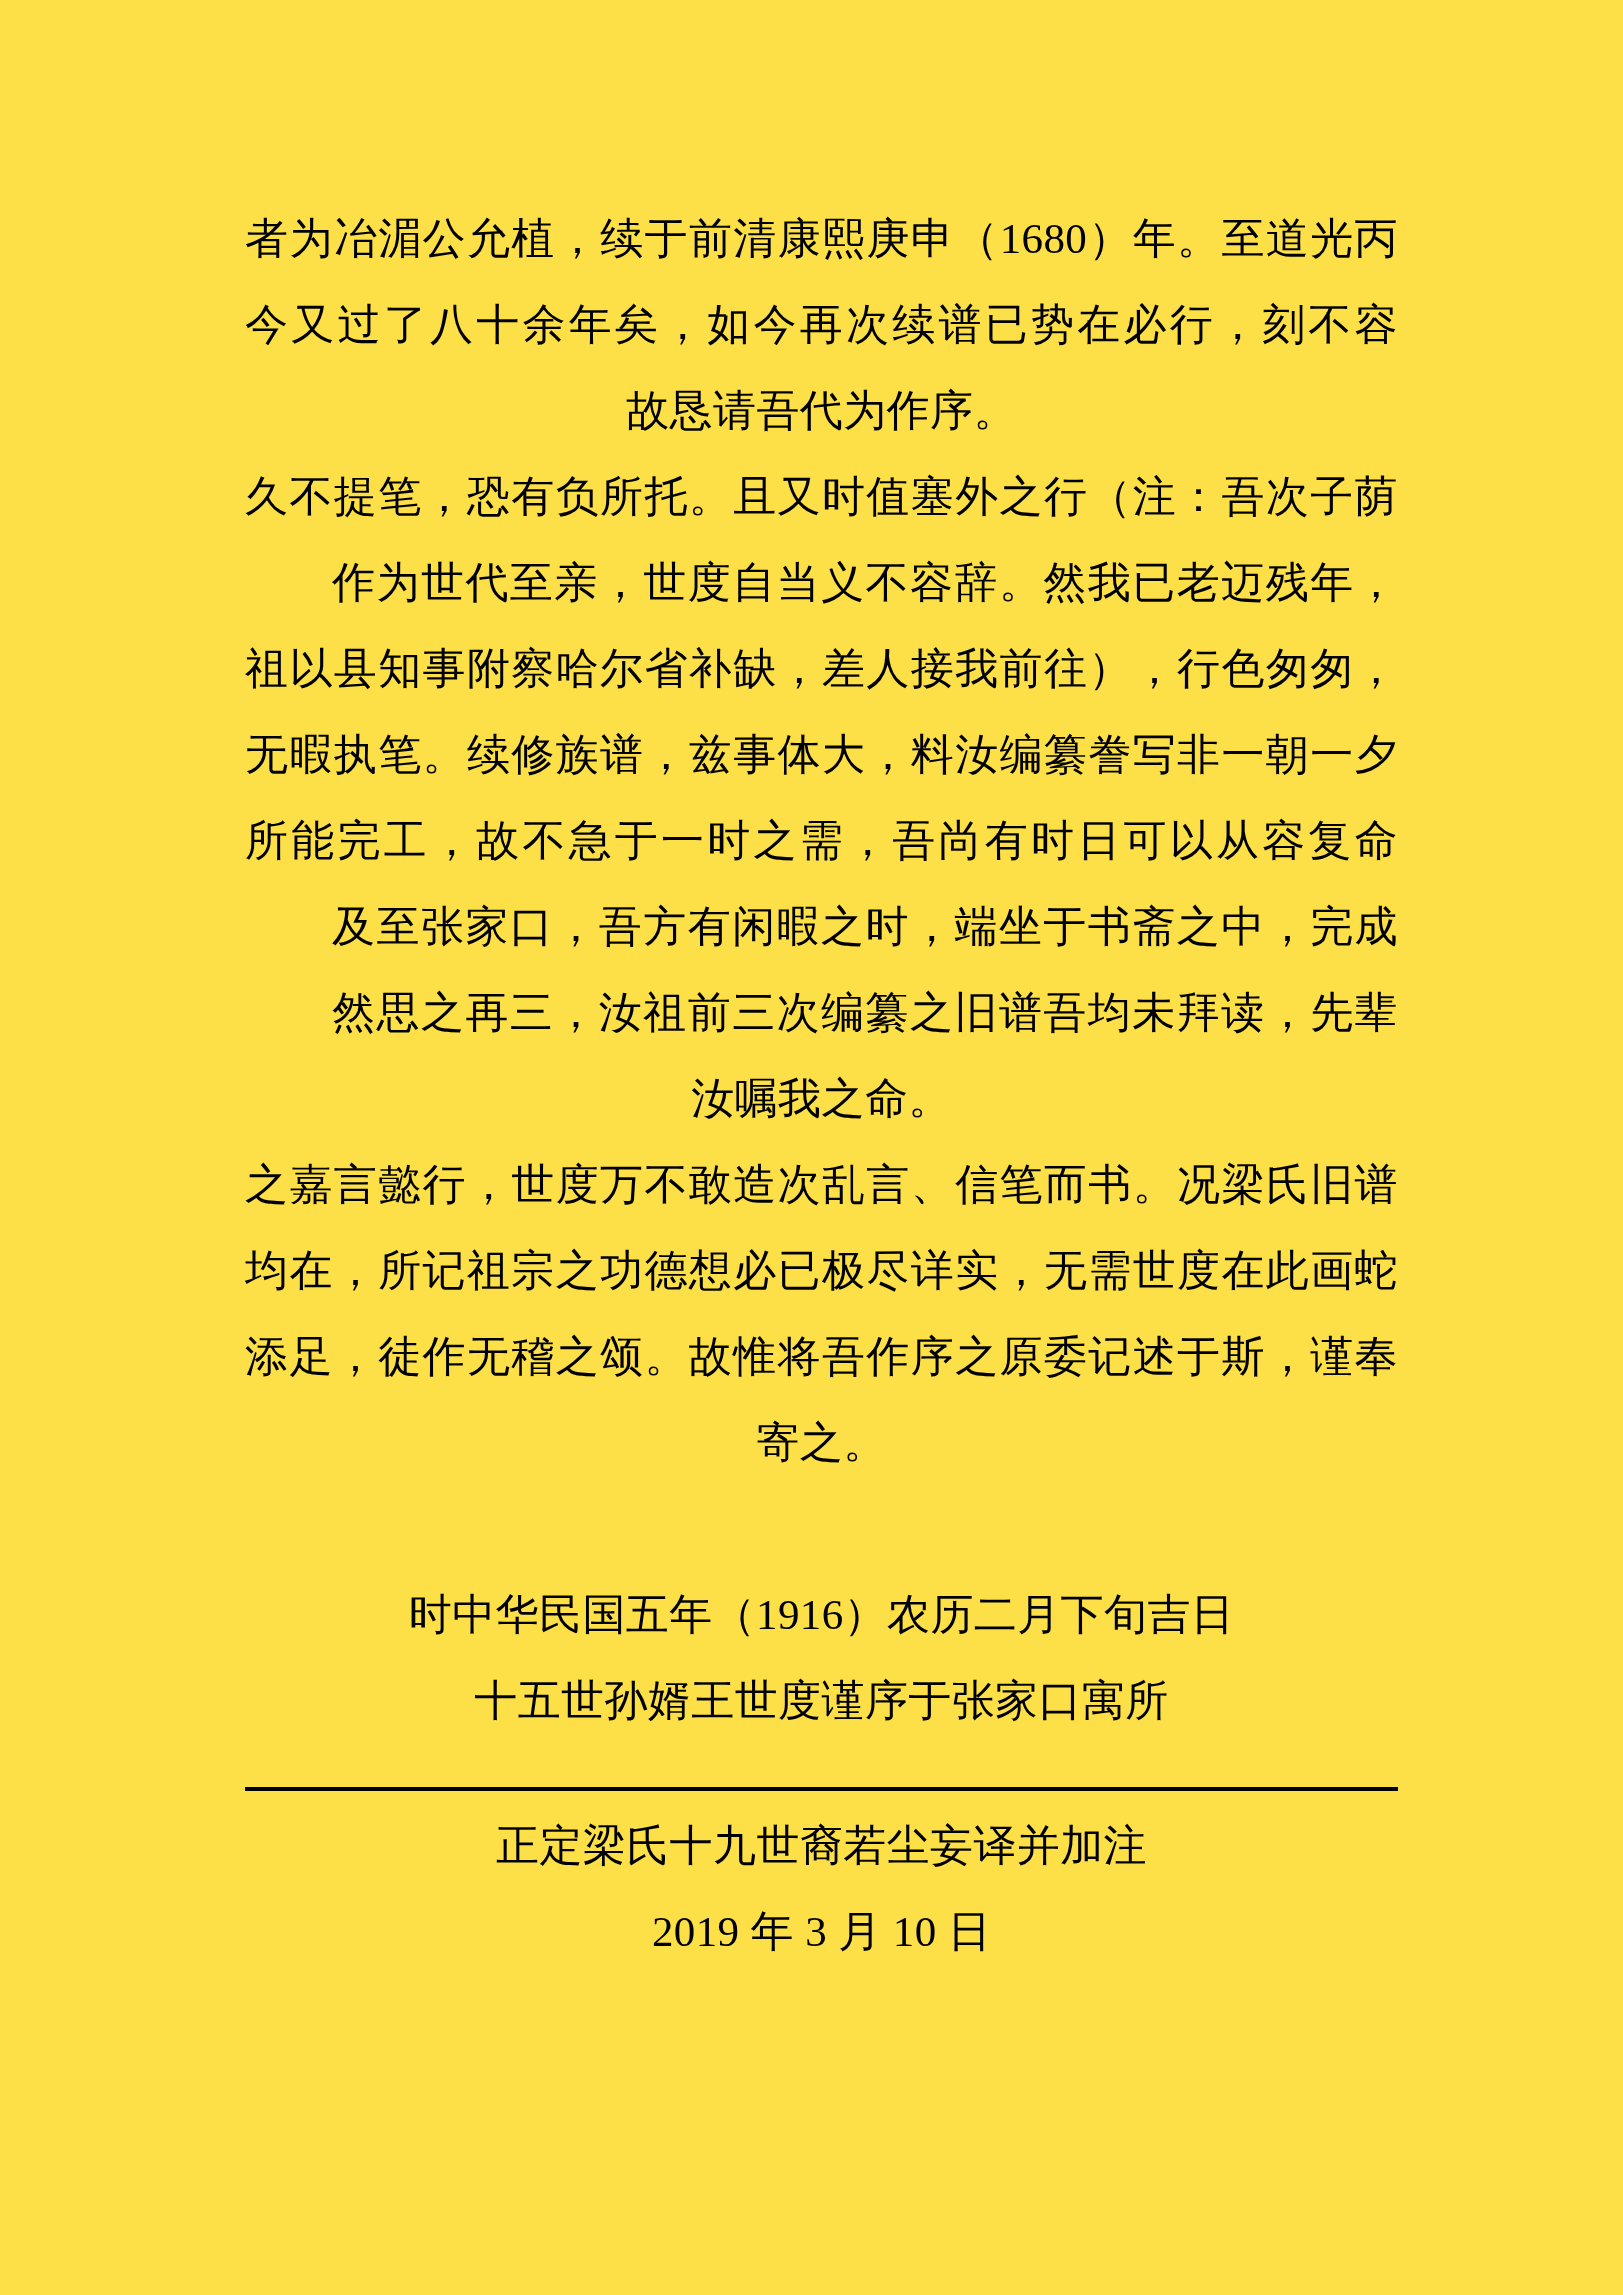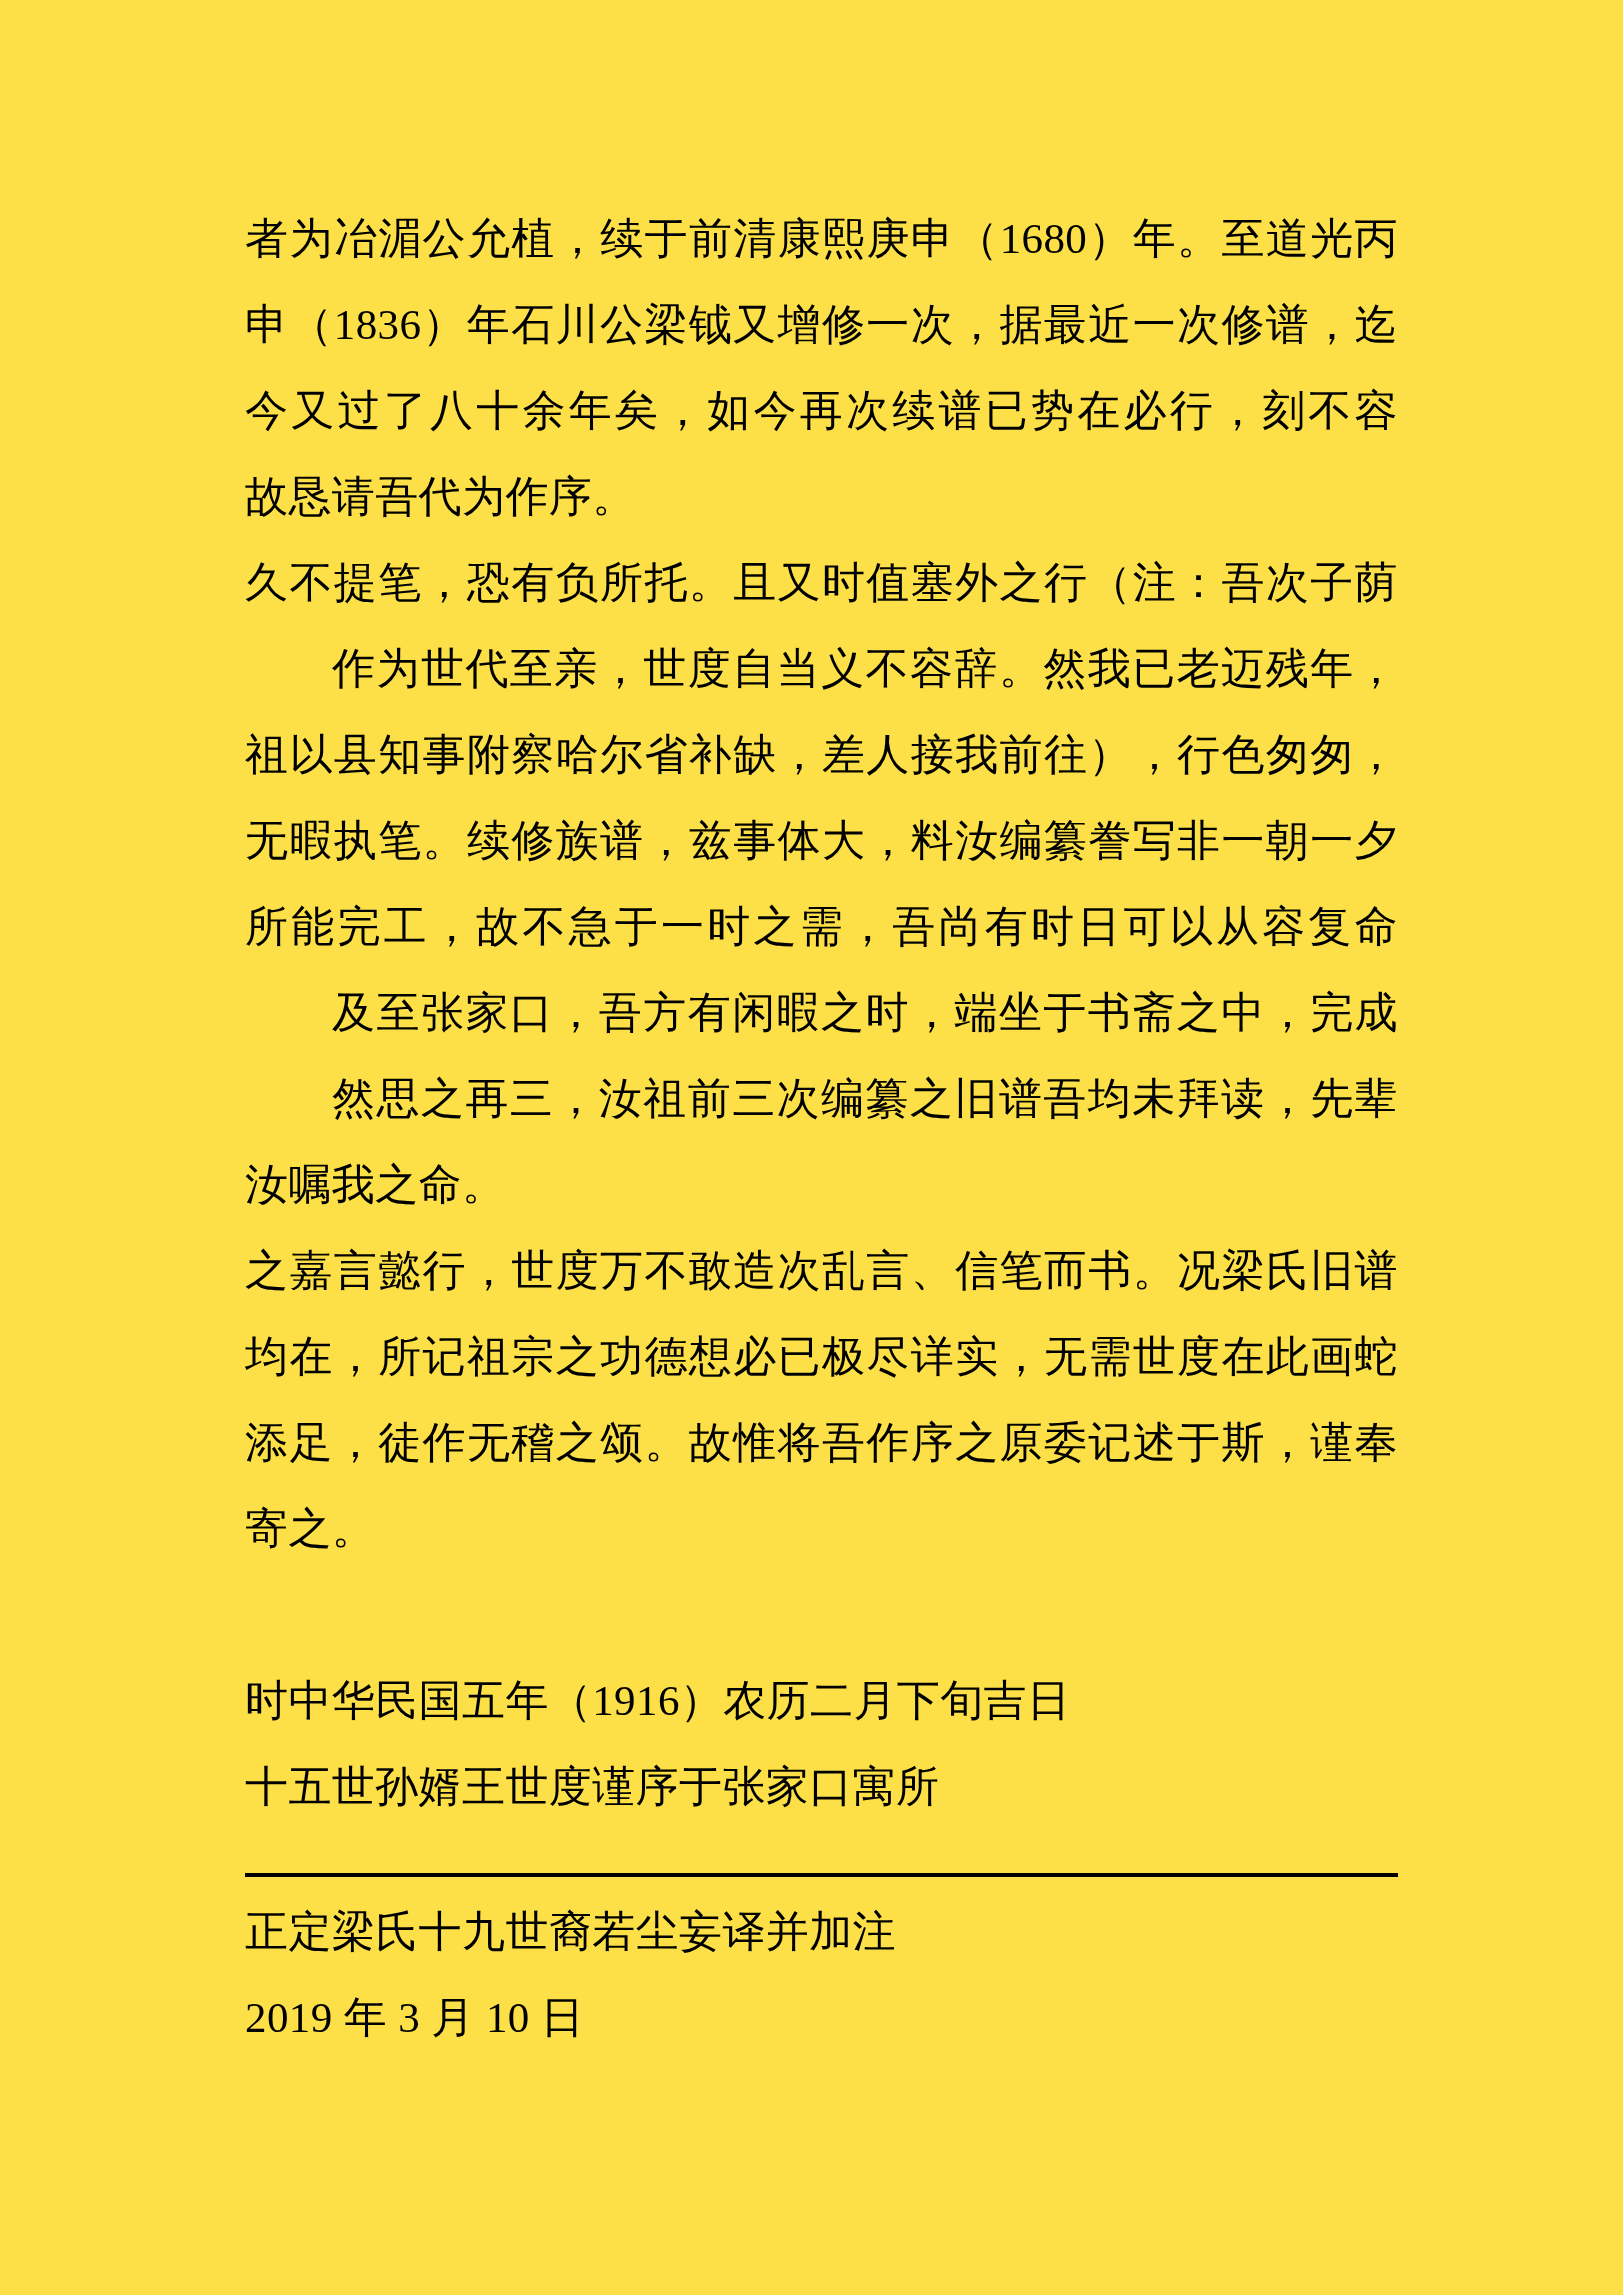--- a/index.html
+++ b/index.html
@@ -23,21 +23,21 @@
     width: 1153px;
   }
   .tline {
     height: 86px;
     line-height: 86px;
     font-size: 43px;
     letter-spacing: 0.4px;
     white-space: normal;
     overflow: hidden;
     word-break: break-all;
-    text-align: left;
+    text-align: center;
   }
   .just {
     text-align: justify;
     text-align-last: justify;
     text-justify: inter-character;
   }
   .indent {
     padding-left: 87px;
   }
   .spacer {
@@ -53,21 +53,20 @@
     margin-top: 12.3px;
   }
 </style>
 </head>
 <body>
 
 <div class="page">
   <div class="content">
 
     <div class="tline just">者为冶湄公允植，续于前清康熙庚申（1680）年。至道光丙</div>
-    <div class="tline just">申（1836）年石川公梁钺又增修一次，据最近一次修谱，迄</div>
     <div class="tline just">今又过了八十余年矣，如今再次续谱已势在必行，刻不容缓，</div>
     <div class="tline">故恳请吾代为作序。</div>
     <div class="tline just">久不提笔，恐有负所托。且又时值塞外之行（注：吾次子荫</div>
     <div class="tline just indent">作为世代至亲，世度自当义不容辞。然我已老迈残年，</div>
     <div class="tline just">祖以县知事附察哈尔省补缺，差人接我前往），行色匆匆，</div>
     <div class="tline just">无暇执笔。续修族谱，兹事体大，料汝编纂誊写非一朝一夕</div>
     <div class="tline just">所能完工，故不急于一时之需，吾尚有时日可以从容复命矣。</div>
     <div class="tline just indent">及至张家口，吾方有闲暇之时，端坐于书斋之中，完成</div>
     <div class="tline just indent">然思之再三，汝祖前三次编纂之旧谱吾均未拜读，先辈</div>
     <div class="tline">汝嘱我之命。</div>

